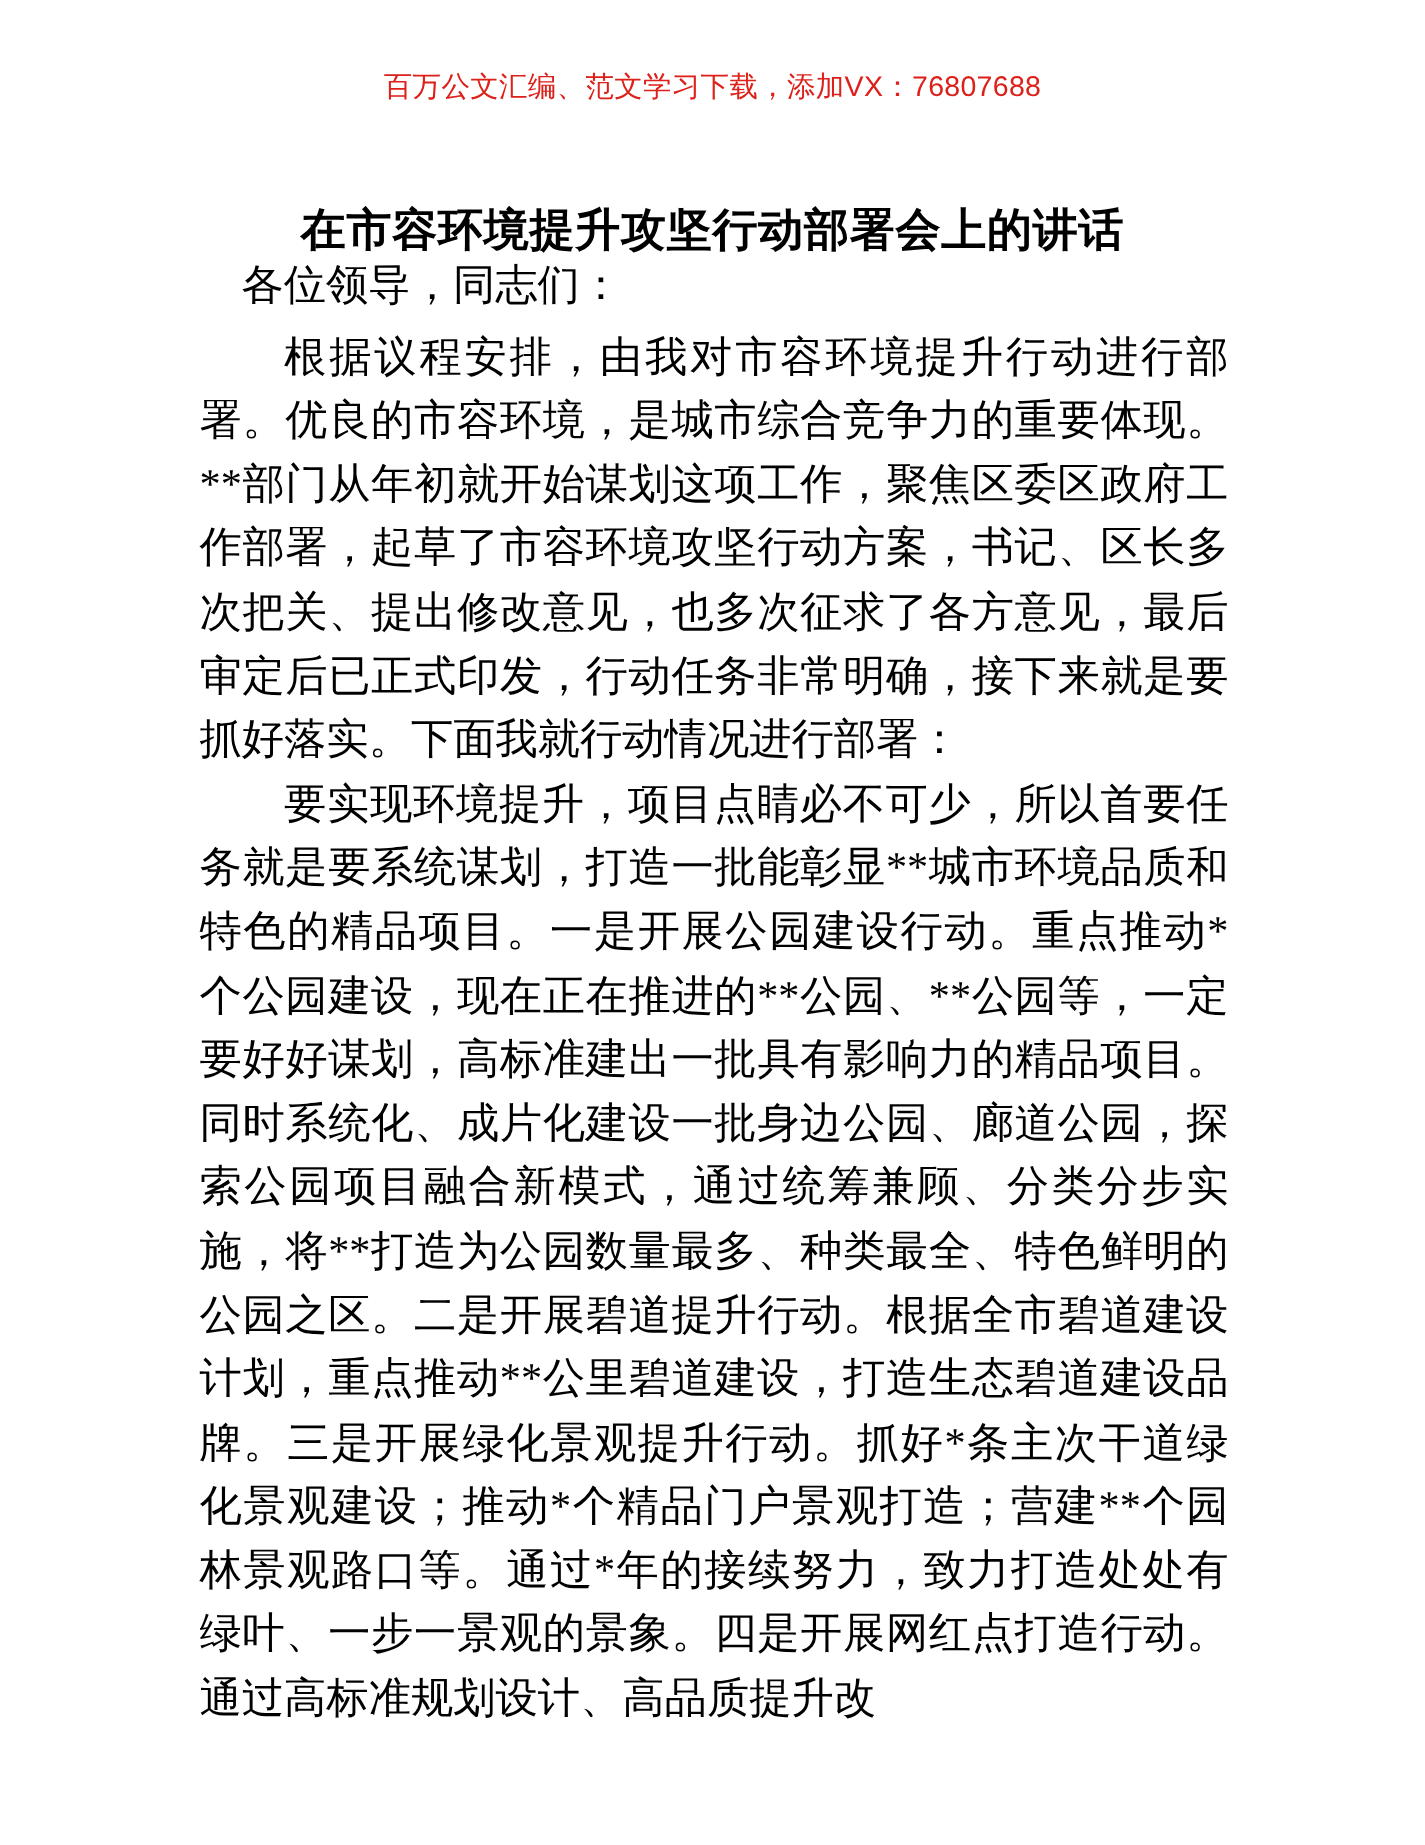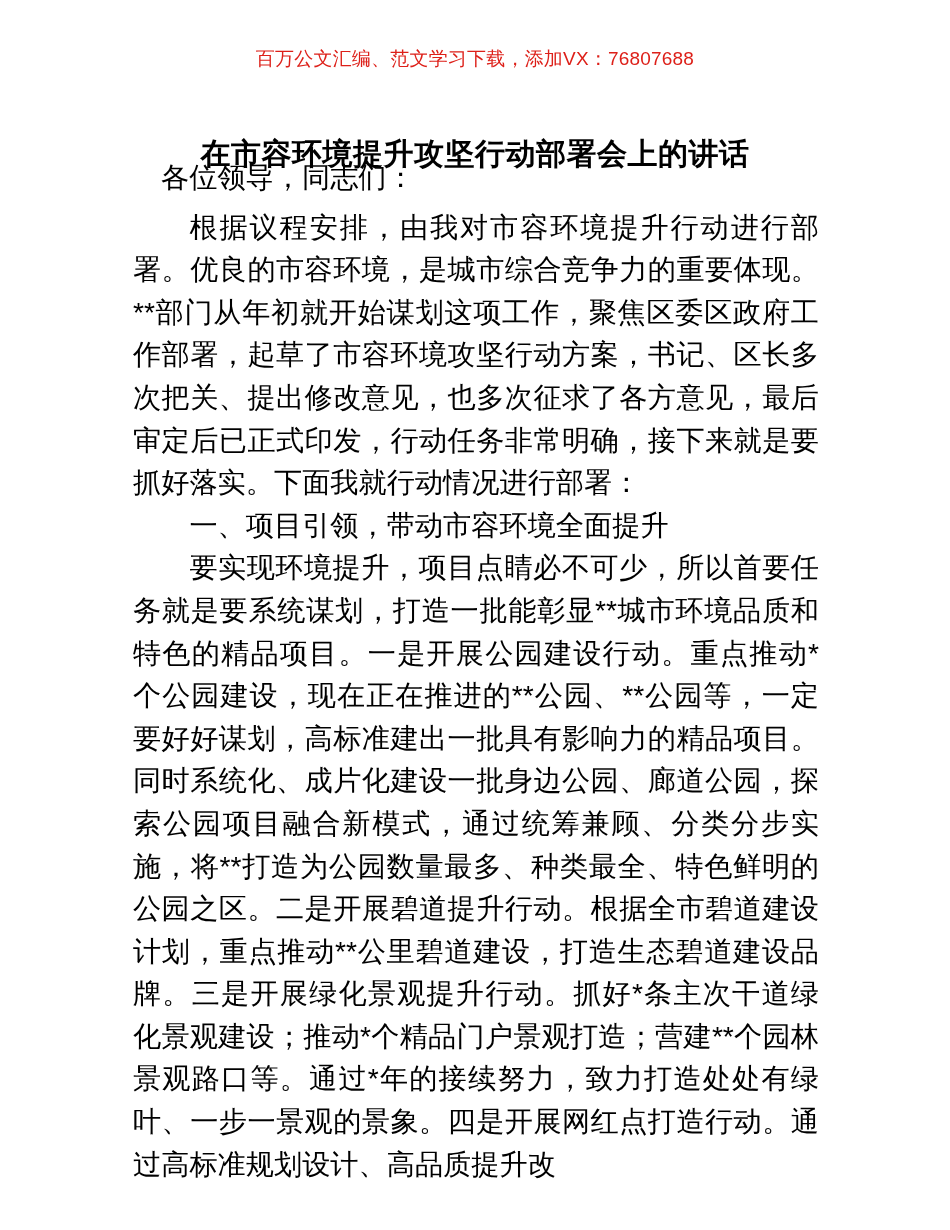--- a/index.html
+++ b/index.html
@@ -45,39 +45,40 @@
     font-size: 30px;
     line-height: 44px;
     font-weight: bold;
     letter-spacing: 0.5px;
   }
 
   
   .body-col {
     position: absolute;
     left: 133px;
-    top: 156px;
+    top: 168px;
     width: 686px;
   }
 
   .para {
     font-size: 28.2px;
     line-height: 42.6px;
     text-align: justify;
     text-justify: inter-character;
     margin: 0;
     letter-spacing: 0px;
     word-break: break-all;
   }
   .para.salutation {
     text-indent: 28px;
     margin-bottom: 7px;
   }
   .para.indent2 {
     text-indent: 56.4px;
+    font-family: Liberation Serif, serif;
   }
   .para.heading-para {
     text-indent: 56.4px;
     text-align: left;
   }
 </style>
 </head>
 <body>
 
 <div class="page">
@@ -85,18 +86,17 @@
   <div class="promo-header">百万公文汇编、范文学习下载，添加VX：76807688</div>
 
   <h1 class="doc-title">在市容环境提升攻坚行动部署会上的讲话</h1>
 
   <div class="body-col">
 
     <p class="para salutation">各位领导，同志们：</p>
 
     <p class="para indent2">根据议程安排，由我对市容环境提升行动进行部署。优良的市容环境，是城市综合竞争力的重要体现。**部门从年初就开始谋划这项工作，聚焦区委区政府工作部署，起草了市容环境攻坚行动方案，书记、区长多次把关、提出修改意见，也多次征求了各方意见，最后审定后已正式印发，行动任务非常明确，接下来就是要抓好落实。下面我就行动情况进行部署：</p>
 
-    <p class="para heading-para">一、项目引领，带动市容环境全面提升</p>
 
     <p class="para indent2">要实现环境提升，项目点睛必不可少，所以首要任务就是要系统谋划，打造一批能彰显**城市环境品质和特色的精品项目。一是开展公园建设行动。重点推动*个公园建设，现在正在推进的**公园、**公园等，一定要好好谋划，高标准建出一批具有影响力的精品项目。同时系统化、成片化建设一批身边公园、廊道公园，探索公园项目融合新模式，通过统筹兼顾、分类分步实施，将**打造为公园数量最多、种类最全、特色鲜明的公园之区。二是开展碧道提升行动。根据全市碧道建设计划，重点推动**公里碧道建设，打造生态碧道建设品牌。三是开展绿化景观提升行动。抓好*条主次干道绿化景观建设；推动*个精品门户景观打造；营建**个园林景观路口等。通过*年的接续努力，致力打造处处有绿叶、一步一景观的景象。四是开展网红点打造行动。通过高标准规划设计、高品质提升改</p>
 
   </div>
 </div>
 
 </body></html>

